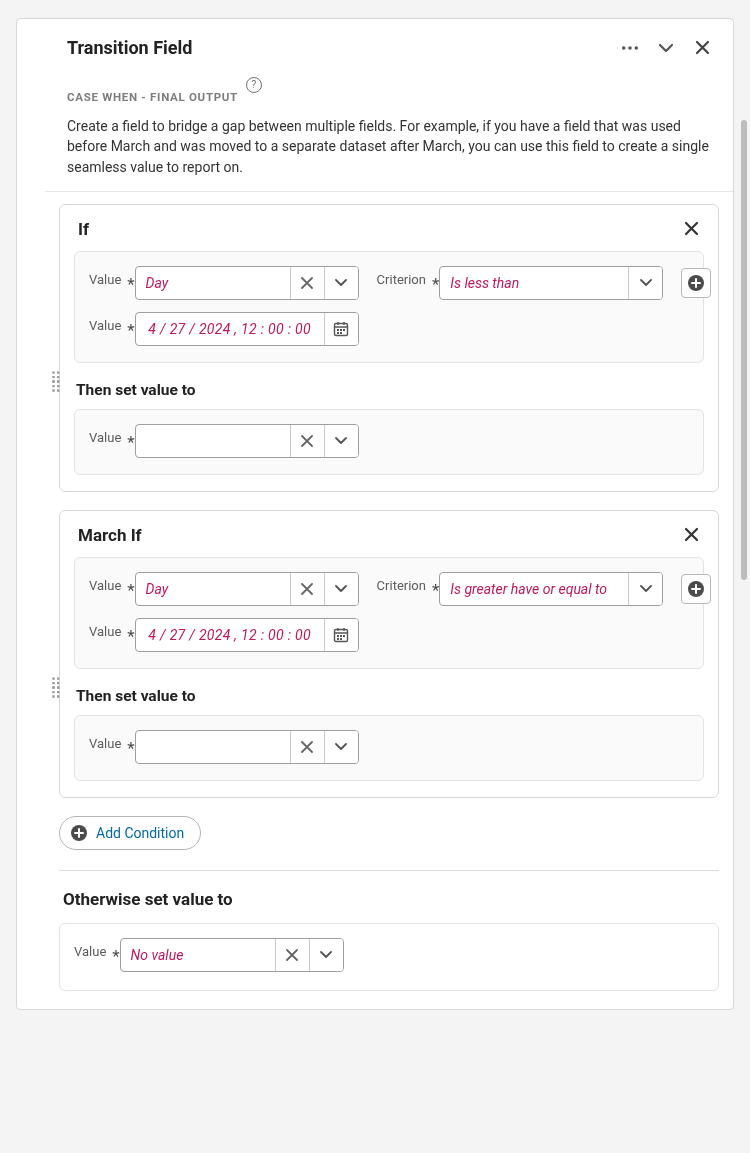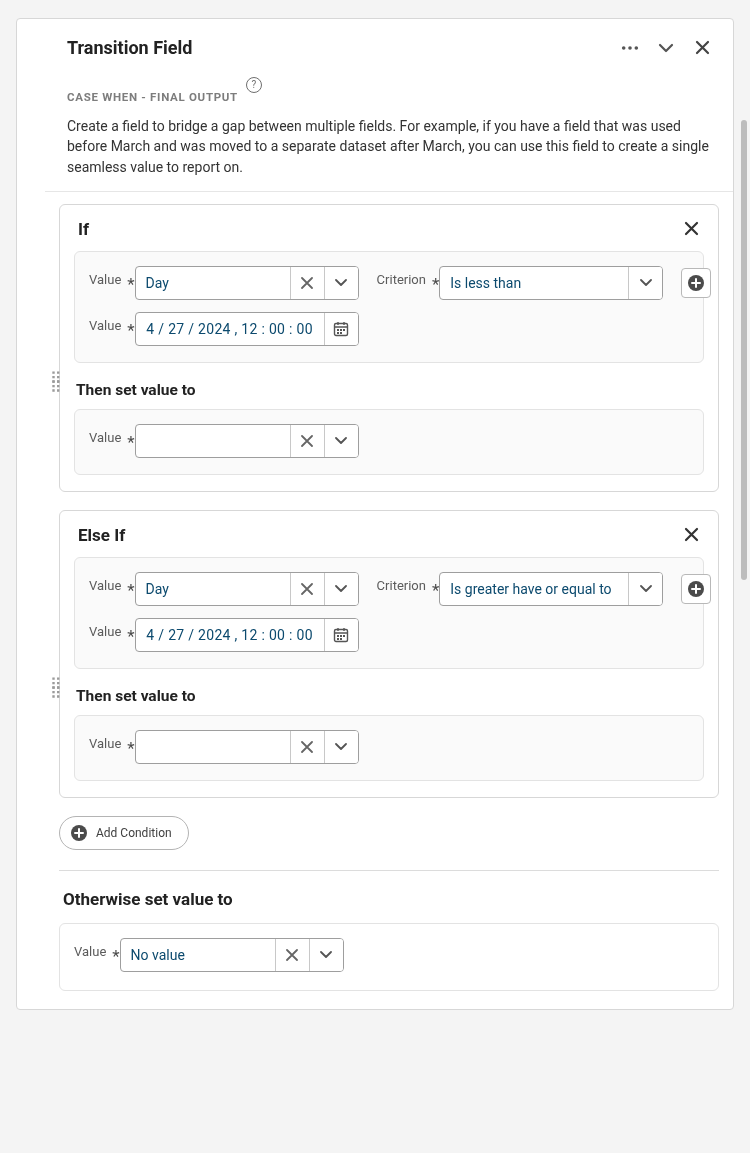--- a/index.html
+++ b/index.html
@@ -161,23 +161,24 @@
     height: 34px;
     background: #fff;
     overflow: hidden;
   }
   .combo .text {
     flex: 1;
     padding: 0 10px;
     display: flex;
     align-items: center;
     font-size: 14px;
-    color: #0c4a6e;
+    color: #be185d;
     min-width: 0;
     white-space: nowrap;
+    font-style: italic;
   }
   .combo .iconbtn {
     width: 34px;
     display: flex;
     align-items: center;
     justify-content: center;
     border-left: 1px solid #c8c8c8;
     cursor: pointer;
     color: #555;
     background:#fff;
@@ -201,23 +202,23 @@
   .circle-btn svg { display:block; }
 
   .pill-btn {
     display: inline-flex;
     align-items: center;
     gap: 8px;
     border: 1px solid #b4b4b4;
     background: #fff;
     border-radius: 18px;
     padding: 7px 16px 7px 10px;
-    font-size: 12px;
+    font-size: 14px;
     cursor: pointer;
-    color: #404040;
+    color: #0369a1;
   }
 
   hr.sep {
     border: none;
     border-top: 1px solid #dcdcdc;
     margin: 20px 0 18px 0;
   }
 
   .otherwise-title {
     font-size: 17px;
@@ -391,21 +392,21 @@
             </div>
           </div>
         </div>
       </div>
     </div>
 
     
     <div class="cond-card">
       <div class="grip">⠿<br>⠿</div>
       <div class="cond-title-row">
-        <div class="cond-title">Else If</div>
+        <div class="cond-title">March If</div>
         <div class="cond-close">
           <svg width="15" height="15" viewBox="0 0 15 15">
               <path d="M2 2 L13 13 M13 2 L2 13" stroke="#333" stroke-width="2.2" stroke-linecap="round"></path>
             </svg>
         </div>
       </div>
 
       <div class="inner-box">
         <div class="field-row">
           <div class="field-col">

